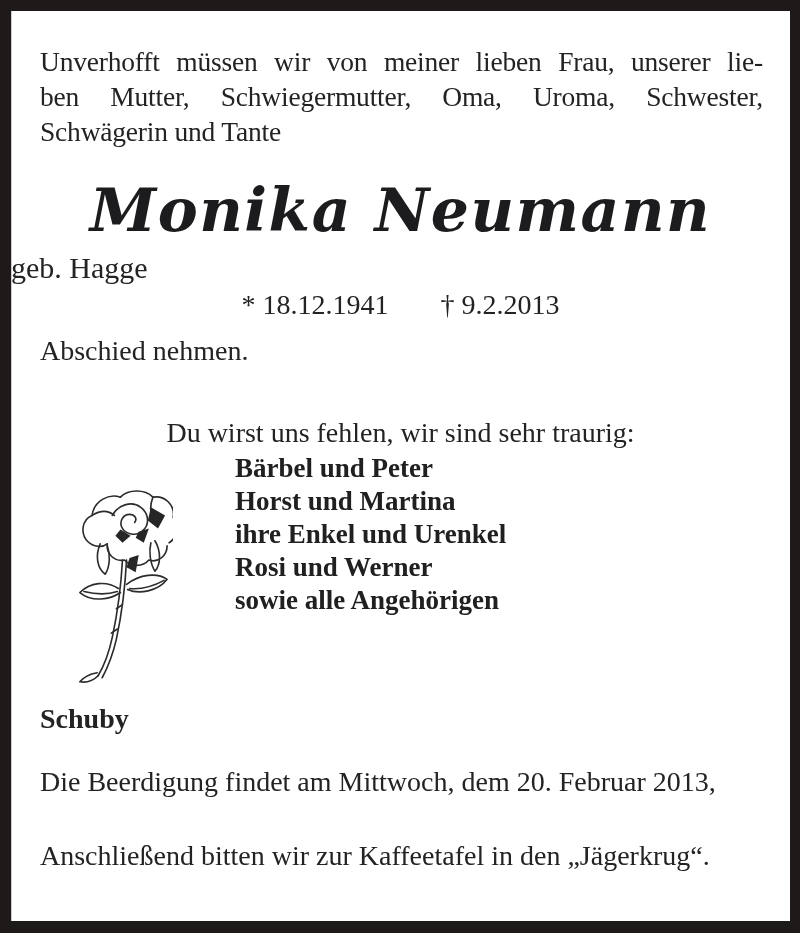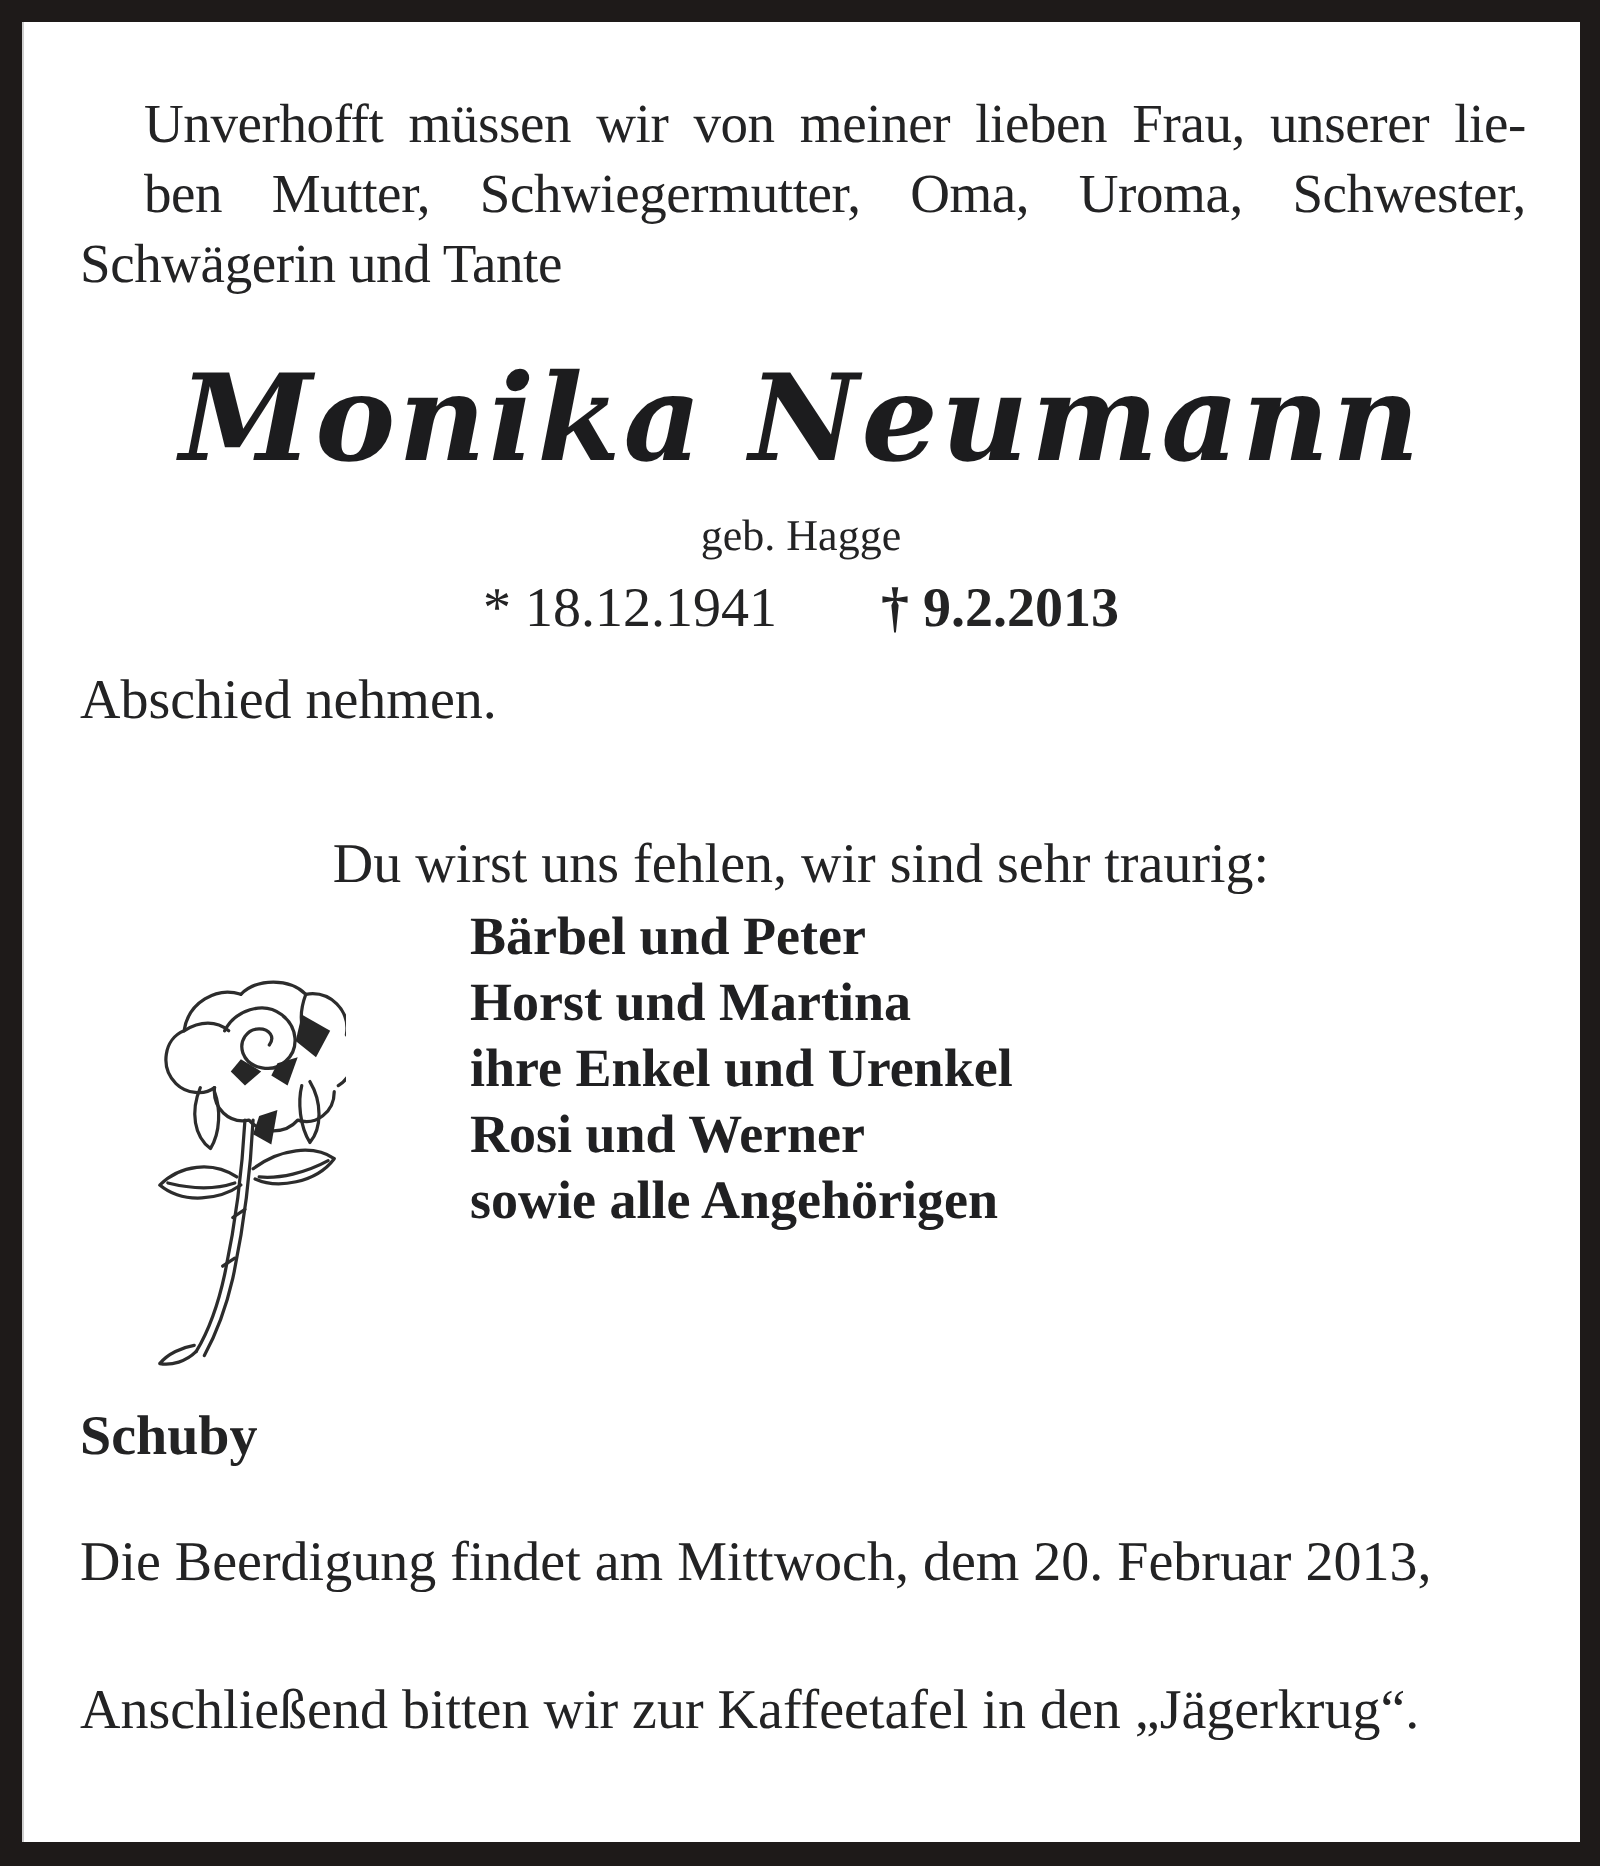--- a/index.html
+++ b/index.html
@@ -16,35 +16,35 @@
     position:absolute;
     left:11px; top:11px; right:10px; bottom:12px;
     background:#ffffff;
     box-shadow: inset 1px 0 0 #cfcfcf;
     color:#232324;
   }
   .abs { position:absolute; }
 
   
   .intro { left:29px; top:33px; width:723px; font-size:27.5px; line-height:35px; letter-spacing:-0.2px; }
-  .intro .jline { display:flex; justify-content:space-between; white-space:pre;margin-left:32px; }
+  .intro .jline { display:flex; justify-content:space-between; white-space:pre; }
   .intro .lline { display:block; }
 
   .name {
     left:0; right:0; top:163px;
     text-align:center;
     font-family:"DejaVu Serif", serif;
     font-style:italic; font-weight:bold;
     font-size:60px; line-height:72px;
     letter-spacing:1.5px;
     color:#1c1c1e;
   }
-  .maiden { left:0; right:0; top:241px; text-align:center; font-size:22px; line-height:32px; }
+  .maiden { left:0; right:0; top:241px; font-size:30px; line-height:32px; }
   .dates  { left:0; right:0; top:277px; text-align:center; font-size:28px; line-height:34px; }
-  .dates .death { margin-left:45px;font-weight:bold; }
+  .dates .death { margin-left:45px; }
 
   .farewell { left:29px; top:322px; font-size:28px; line-height:35px; white-space:nowrap; }
   .mourning { left:0; right:0; top:404px; text-align:center; font-size:28px; line-height:35px; }
 
   .mourners { left:224px; top:441px; font-size:27px; line-height:33px; font-weight:bold; color:#202022; }
   .mourners div { white-space:nowrap; }
 
   .rose { left:64px; top:476px; width:98px; height:208px; }
 
   .place { left:29px; top:690px; font-size:28px; line-height:35px;font-weight:bold; }

